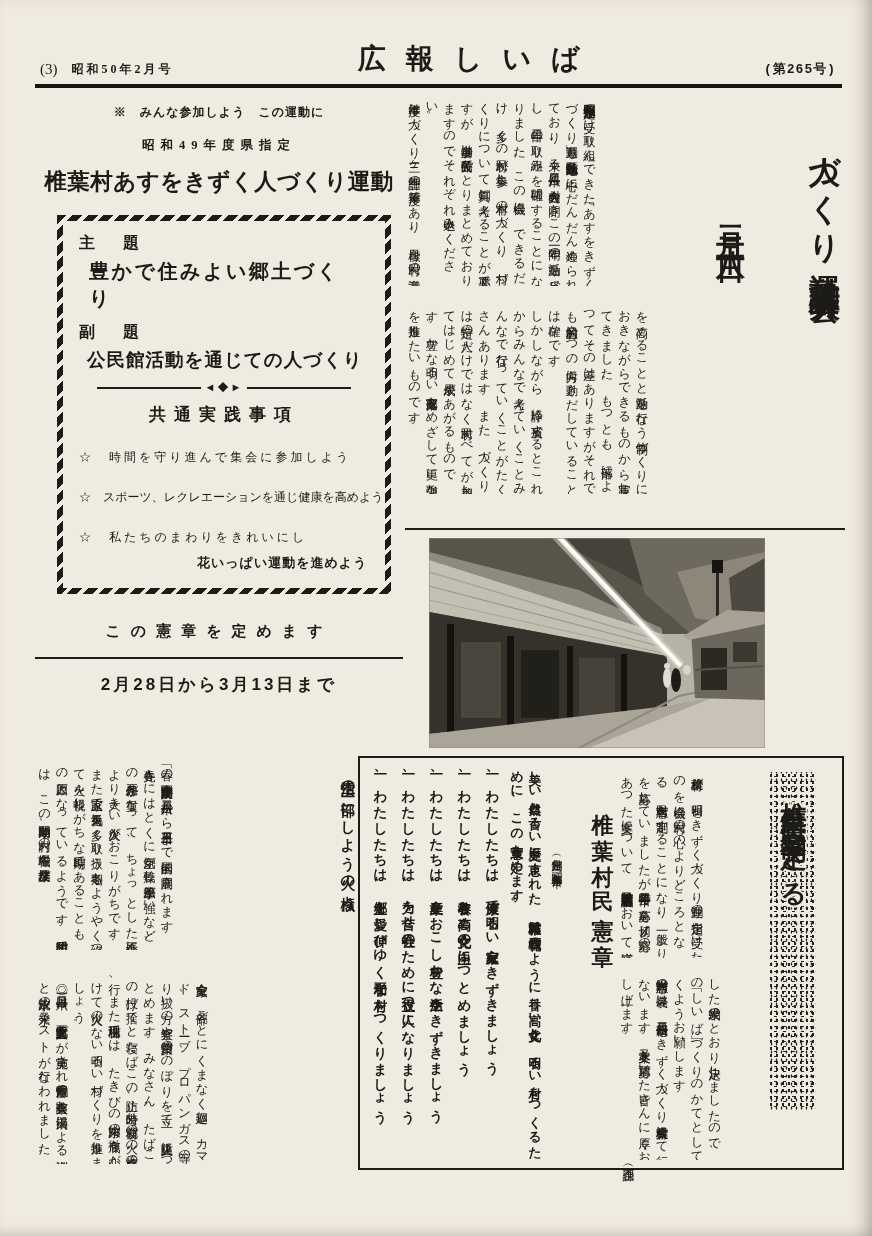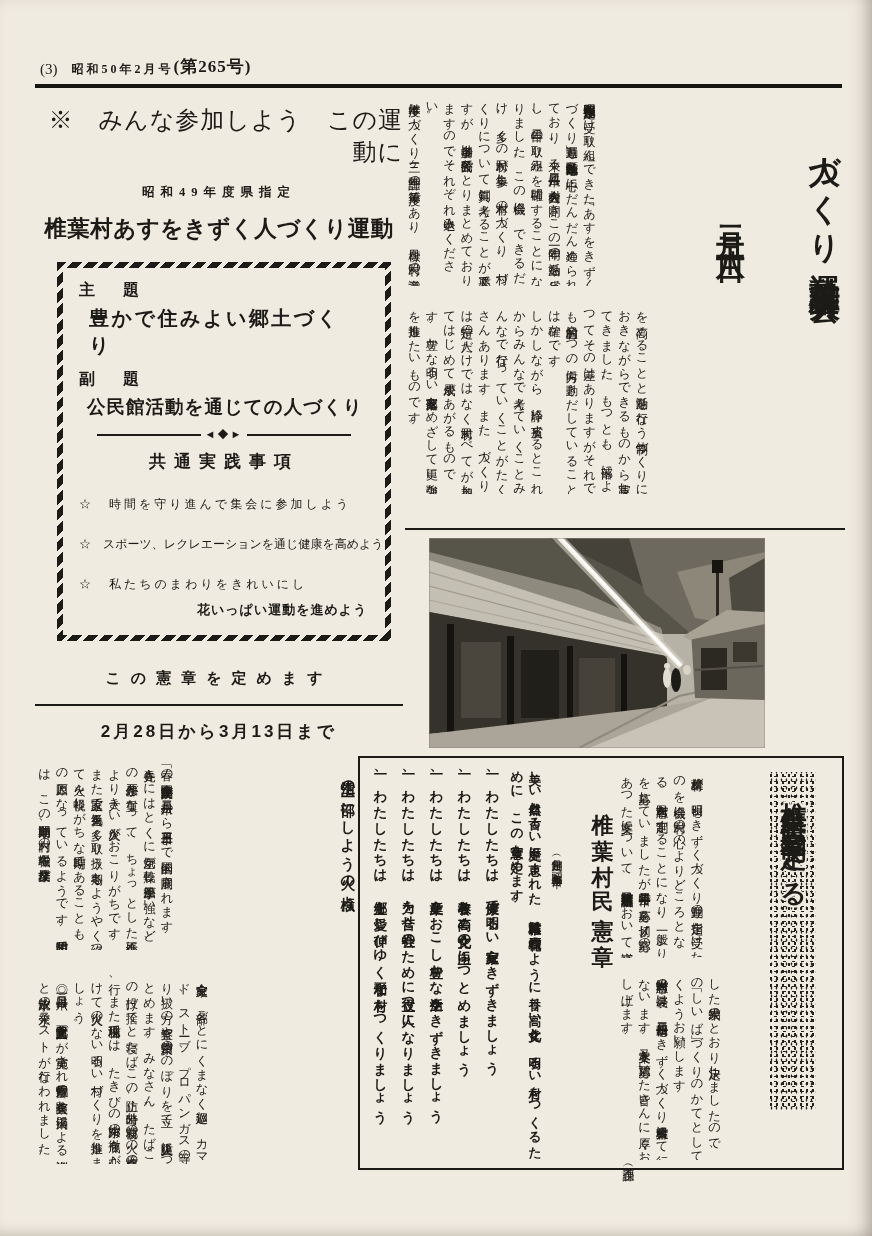--- a/index.html
+++ b/index.html
@@ -8,30 +8,30 @@
     background:#f0ebe1;
     box-shadow:inset -14px 0 18px -10px rgba(90,85,75,.45), inset 0 -10px 14px -8px rgba(120,90,85,.25);
     font-family:"Liberation Serif",serif;color:#1d1b17;overflow:hidden;
   }
   
   .hdr{position:absolute;top:30px;left:40px;right:36px;height:48px;display:flex;align-items:flex-end;}
   .hdr-left{display:flex;align-items:flex-end;gap:14px;}
   .hdr-pageno{font-size:15px;}
   .hdr-date{font-size:12px;letter-spacing:3px;font-weight:bold;text-align:right;}
   .hdr-title{flex:1;text-align:center;font-size:28px;font-weight:bold;letter-spacing:20px;text-indent:20px;}
-  .hdr-issue{font-size:17px;letter-spacing:1px;font-weight:bold;}
+  .hdr-issue{font-size:13px;letter-spacing:1px;font-weight:bold;font-family:Liberation Mono, monospace;}
   .hdr-rule{position:absolute;top:84px;left:35px;right:30px;height:4px;background:#17150f;}
 
   
   .v{writing-mode:vertical-rl;text-orientation:mixed;}
   .band{writing-mode:vertical-rl;white-space:pre-line;font-size:12.3px;line-height:17.5px;letter-spacing:.3px;overflow:hidden;}
 
   
   .upleft{position:absolute;top:94px;left:35px;width:368px;}
-  .slogan{font-family:"Liberation Sans",sans-serif;font-weight:normal;font-size:24px;text-align:right;margin-top:10px;letter-spacing:1px;}
+  .slogan{font-family:"Liberation Sans",sans-serif;font-weight:bold;font-size:12px;text-align:center;margin-top:10px;letter-spacing:1px;}
   .designation{font-size:12.5px;text-align:center;letter-spacing:6px;margin-top:16px;font-weight:bold;}
   .movement{font-size:22.5px;font-weight:bold;text-align:center;margin-top:12px;letter-spacing:.5px;}
   .theme-box{
     margin:18px 12px 0 22px;border:6px solid #1d1b17;
     border-image:repeating-linear-gradient(135deg,#1d1b17 0 7px,#f0ebe1 7px 11px) 6;
     padding:12px 16px 14px 16px;
   }
   .t-label{font-size:16px;font-weight:bold;letter-spacing:6px;}
   .t-main{font-size:20px;font-weight:bold;margin:4px 15px 10px 10px;letter-spacing:2.5px;}
   .t-sub{font-size:18.5px;font-weight:bold;margin:4px 0 6px 8px;letter-spacing:1px;}
@@ -101,20 +101,21 @@
 </head>
 <body>
 
 <div class="page">
 
   <div class="hdr">
     <div class="hdr-left">
       <span class="hdr-pageno">(3)</span>
       <span class="hdr-date">昭和50年2月号</span>
     </div>
+    <span class="hdr-title">広報しいば</span>
     <span class="hdr-issue">(第265号)</span>
   </div>
   <div class="hdr-rule"></div>
 
   <div class="upleft">
     <div class="slogan">※　みんな参加しよう　この運動に</div>
     <div class="designation">昭和49年度県指定</div>
     <div class="movement">椎葉村あすをきずく人づくり運動</div>
 
     <div class="theme-box">

